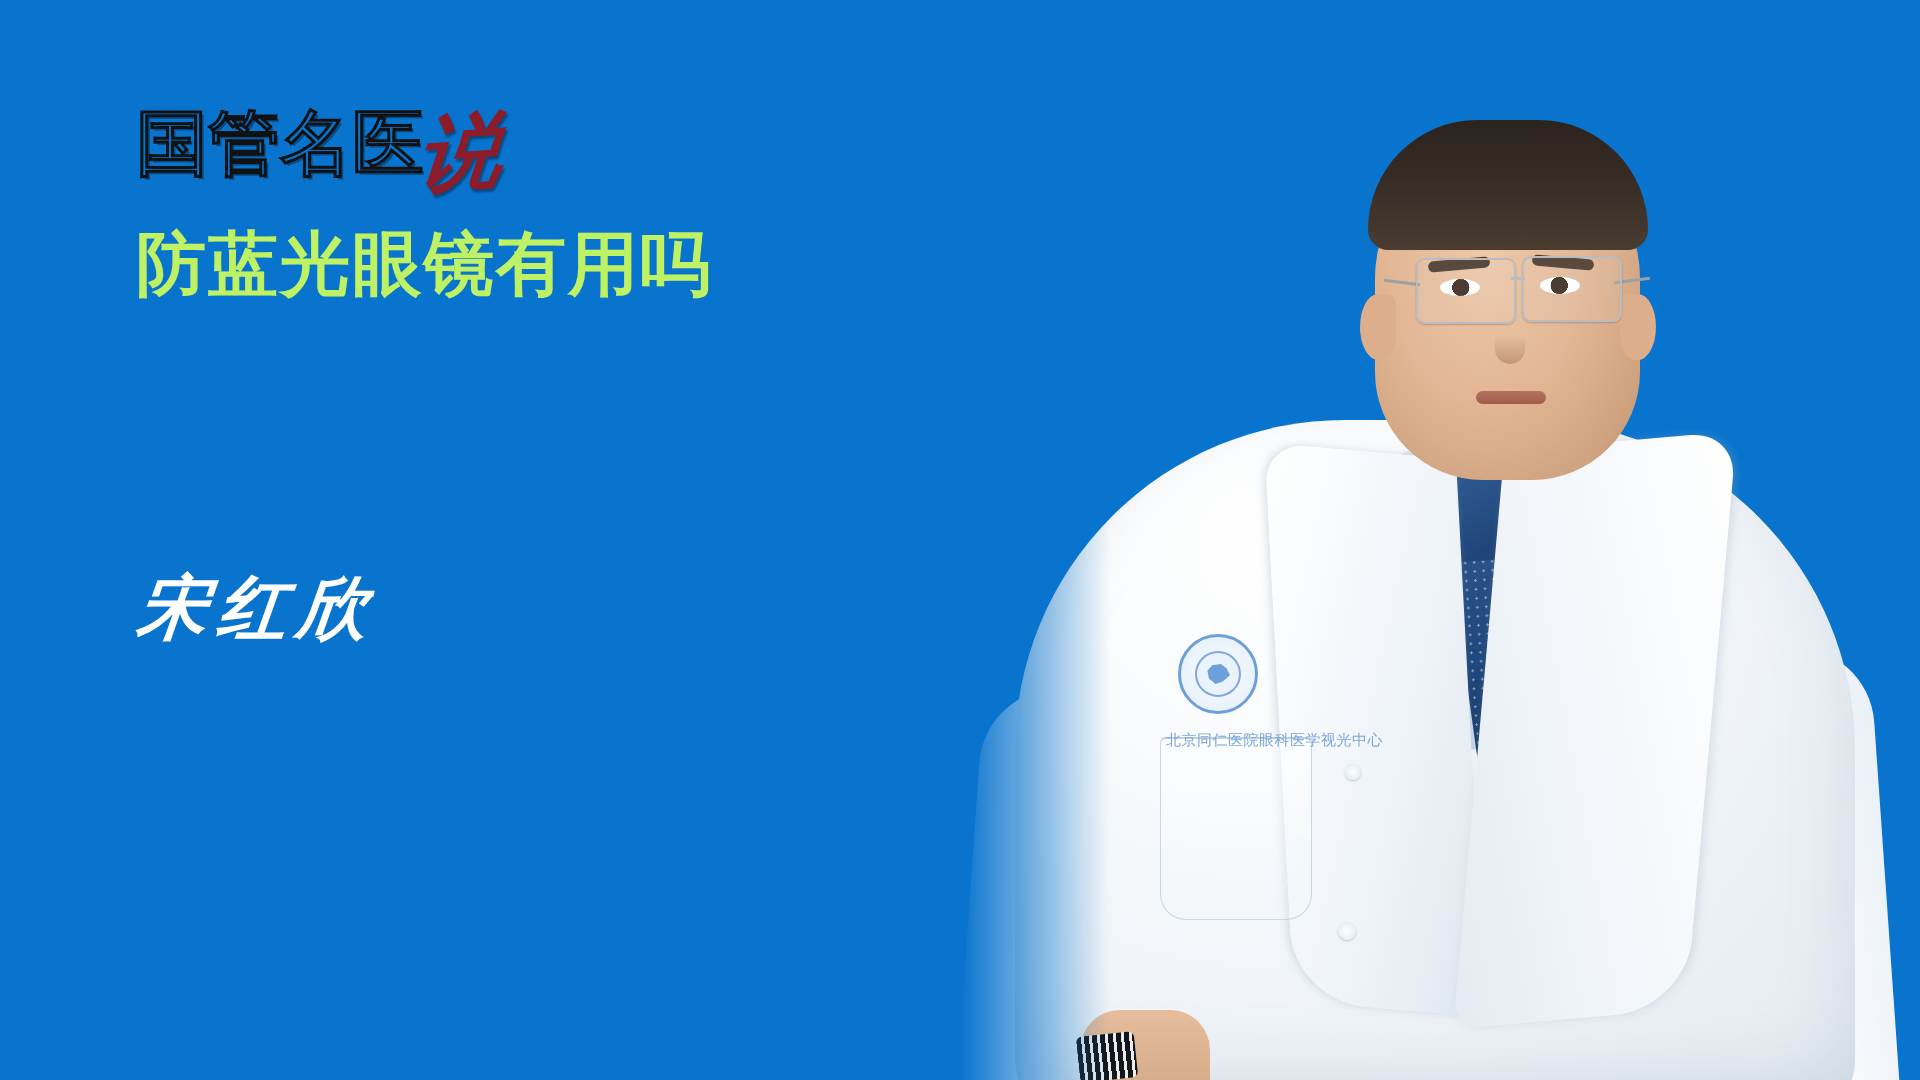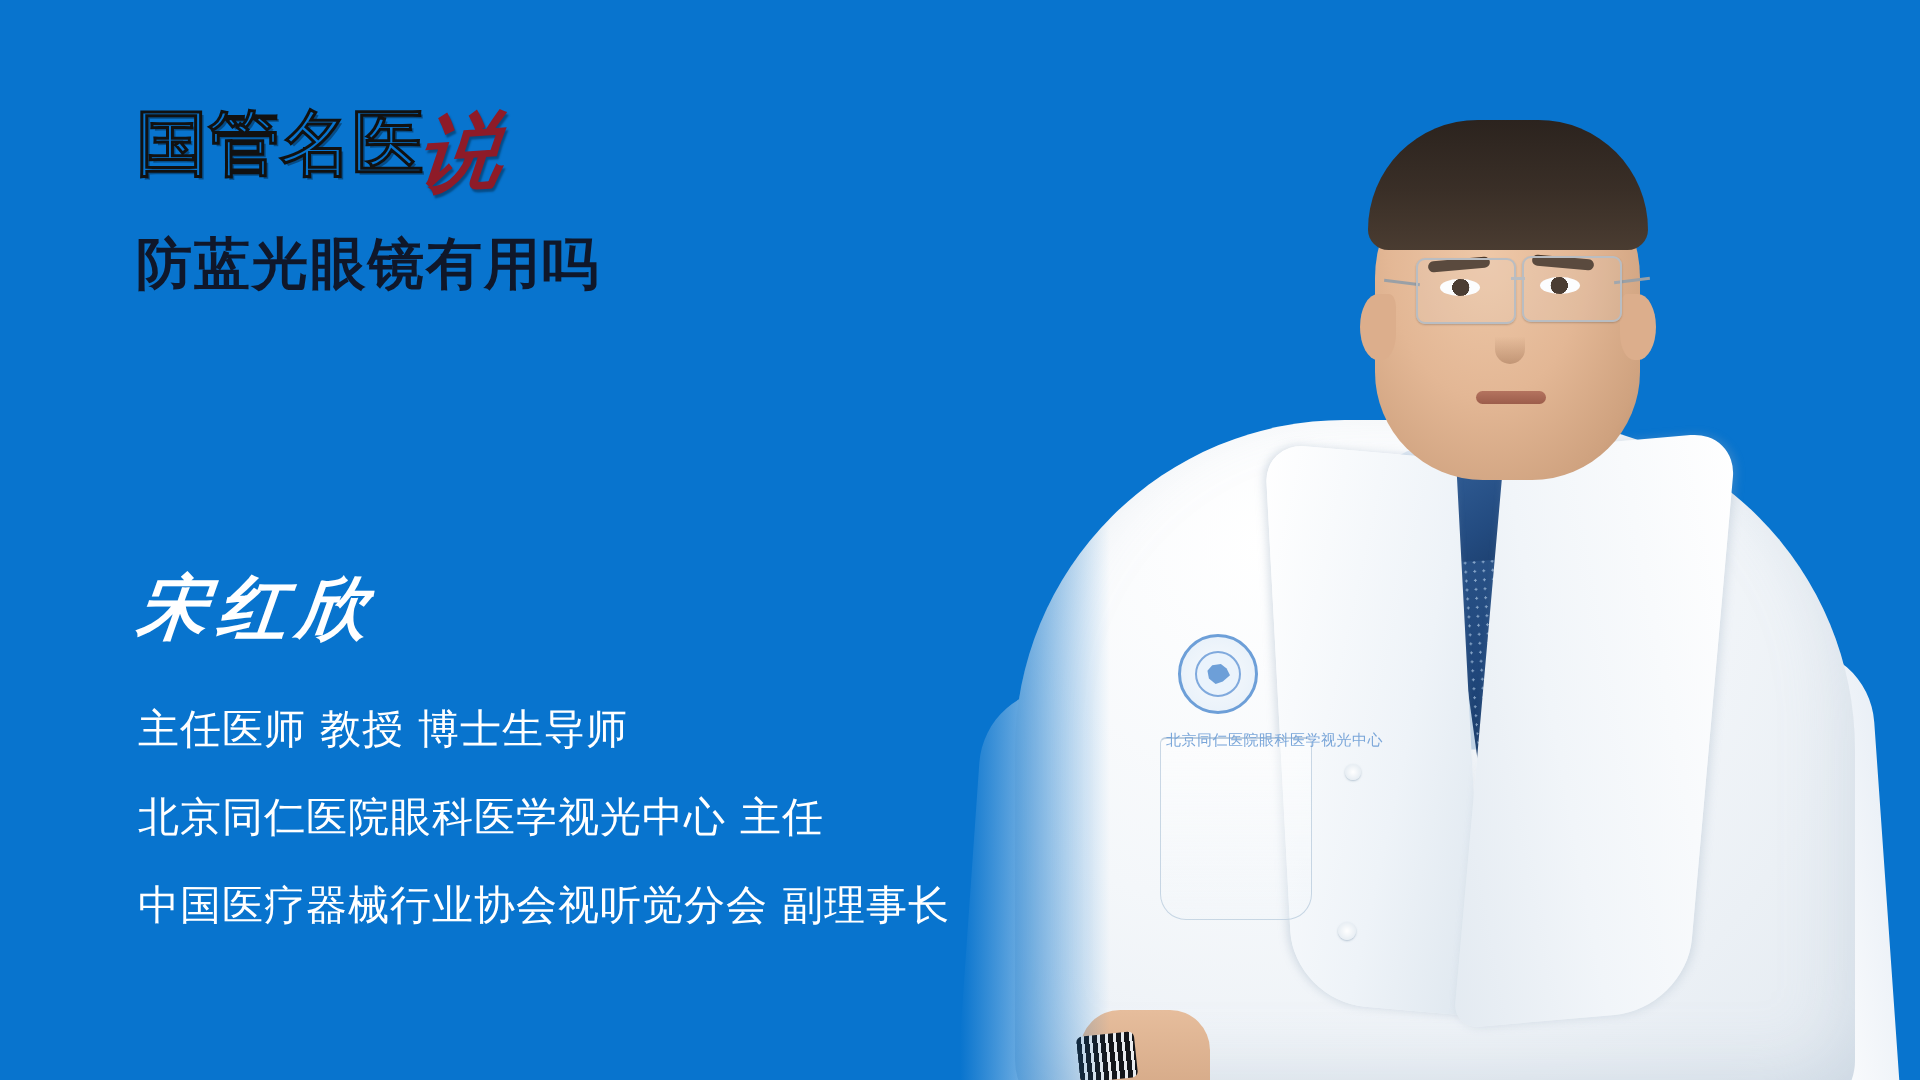--- a/index.html
+++ b/index.html
@@ -40,22 +40,22 @@
     margin-bottom:-8px;
     transform:skewX(-9deg) rotate(-4deg);
     display:inline-block;
     text-shadow:2px 3px 2px rgba(0,0,0,.35);
     font-family:"DejaVu Serif","Liberation Serif",serif;
   }
 
   
   .headline{
     position:absolute;left:136px;top:218px;
-    color:#0f172a;
-    font-size:56px;line-height:92px;
+    color:#bef264;
+    font-size:70px;line-height:92px;
     font-weight:700;
     letter-spacing:2px;
     white-space:nowrap;
     font-family:"DejaVu Sans","Liberation Sans",sans-serif;
   }
 
   
   .doctor-name{
     position:absolute;left:138px;top:570px;
     color:#ffffff;
@@ -276,25 +276,20 @@
 
     <div class="brand-logo">
       <span class="brand-main">国管名医</span>
       <span class="brand-accent">说</span>
     </div>
 
     <div class="headline">防蓝光眼镜有用吗</div>
 
     <div class="doctor-name">宋红欣</div>
 
-    <div class="credentials">
-      <div class="credential-line">主任医师  教授  博士生导师</div>
-      <div class="credential-line">北京同仁医院眼科医学视光中心  主任</div>
-      <div class="credential-line">中国医疗器械行业协会视听觉分会  副理事长</div>
-    </div>
 
   </div>
 
   <div class="portrait">
 
     <div class="p-layer sleeve-l"></div>
     <div class="p-layer sleeve-r"></div>
     <div class="p-layer coat"></div>
 
     <div class="p-layer neck"></div>

